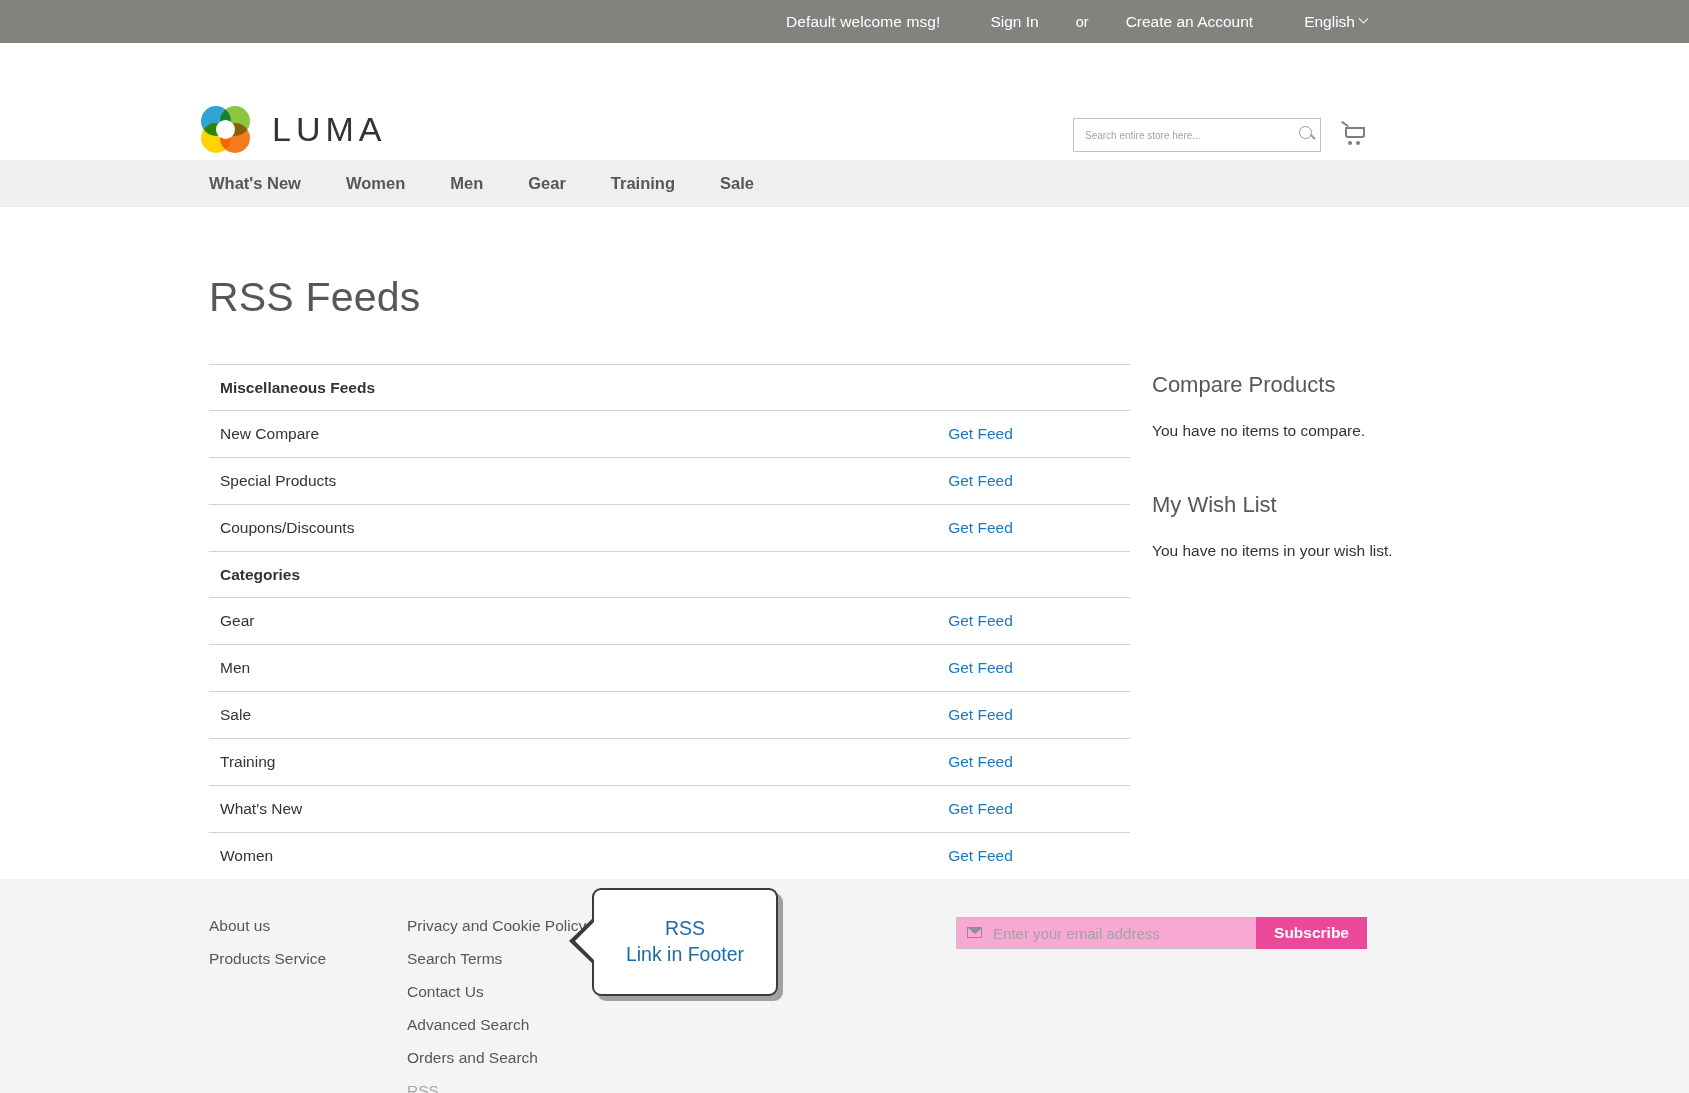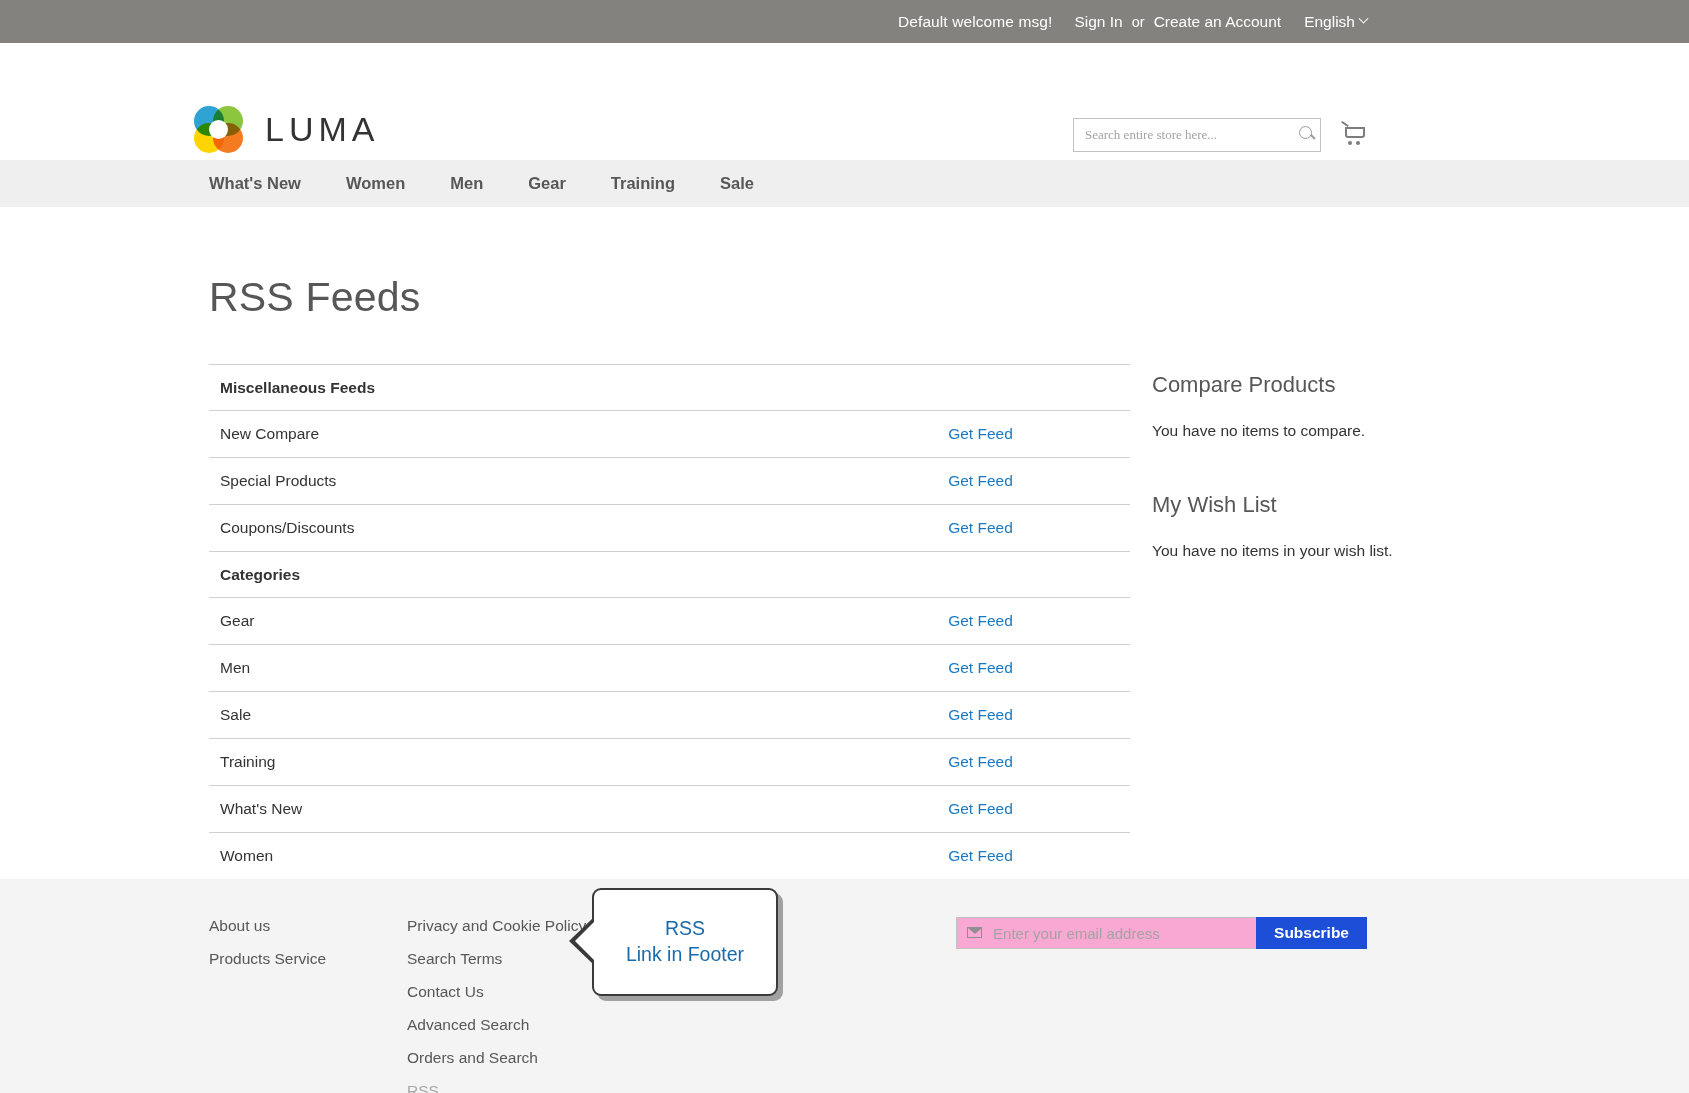--- a/index.html
+++ b/index.html
@@ -14,54 +14,55 @@
   
   .panel-top {
     height: 43px;
     background: #84827f;
     display: flex;
     align-items: center;
     justify-content: flex-end;
     padding-right: 322px;
     color: #ffffff;
     font-size: 15.5px;
+    gap: 28px;
   }
   .panel-top .welcome { margin-right: 22px; letter-spacing: .1px; }
   .panel-top a { color: #ffffff; text-decoration: none; }
   .panel-top .or { margin: 0 9px; font-size: 14.5px; }
   .lang-switch { margin-left: 23px; display: inline-flex; align-items: center; gap: 5px; cursor: pointer; }
   .chev { display: inline-block; width: 7px; height: 7px; border-right: 1.6px solid #fff; border-bottom: 1.6px solid #fff; transform: rotate(45deg) translate(-2px,-2px); }
 
   
   .header {
     height: 117px;
     background: #ffffff;
     position: relative;
   }
   .logo {
-    position: absolute; left: 194px; top: 63px;
+    position: absolute; left: 201px; top: 63px;
     display: flex; align-items: center; gap: 22px;
   }
   .logo-mark { width: 49px; height: 47px; position: relative; }
   .logo-mark i { position: absolute; width: 30px; height: 30px; border-radius: 50%; mix-blend-mode: multiply; display:block; }
   .lm-blue   { background: #2ea3d4; left: 0;    top: 0;    }
   .lm-green  { background: #8cc63e; left: 19px; top: 0;    }
   .lm-orange { background: #f47b20; left: 19px; top: 17px; }
   .lm-yellow { background: #ffd400; left: 0;    top: 17px; }
   .lm-hole   { position:absolute; width: 19px; height: 19px; border-radius:50%; background:#fff; left: 15px; top: 14px; z-index: 5; }
   .logo-text { font-size: 34px; letter-spacing: 5px; color: #333333; font-weight: 400; }
 
   .search-wrap { position: absolute; right: 322px; top: 75px; display: flex; align-items: center; gap: 20px; }
   .search-box { position: relative; width: 248px; }
   .search-box input {
     width: 100%; height: 34px;
     border: 1px solid #c2c2c2; background: #fff;
     padding: 0 32px 0 11px;
-    font-size: 13px; color: #575757;
-    font-family: Liberation Serif, serif;
+    font-size: 10px; color: #575757;
+    font-family: Liberation Sans, sans-serif;
     outline: none;
   }
   .search-box input::placeholder { color: #a3a3a3; }
   .mag { position: absolute; right: 9px; top: 8px; width: 13px; height: 13px; border: 1.6px solid #9a9a9a; border-radius: 50%; }
   .mag::after { content:""; position:absolute; width: 6px; height: 1.6px; background: #9a9a9a; transform: rotate(45deg); right: -5px; bottom: 0px; }
   .cart-ico { width: 26px; height: 24px; position: relative; cursor: pointer; }
   .cart-ico .body { position:absolute; left:4px; top:4px; width:20px; height:11px; border:2px solid #7d7d7d; border-radius: 0 0 3px 3px; }
   .cart-ico .handle { position:absolute; left:0px; top:0px; width:8px; height:2px; background:#7d7d7d; transform: rotate(35deg); }
   .cart-ico .w1, .cart-ico .w2 { position:absolute; width:4px; height:4px; border-radius:50%; background:#7d7d7d; top:18px; }
   .cart-ico .w1 { left: 7px; } .cart-ico .w2 { left: 15px; }
@@ -141,21 +142,21 @@
     width: 100%; height: 32px;
     border: 1px solid #c2c2c2; border-right: none;
     padding: 0 10px 0 36px; font-size: 15px; color: #575757;
     font-family: "Liberation Sans", sans-serif; outline: none; background: #f9a8d4;
   }
   .nl-input-wrap input::placeholder { color: #a3a3a3; }
   .env { position: absolute; left: 11px; top: 10px; width: 15px; height: 11px; border: 1.5px solid #8f8f8f; }
   .env::after { content:""; position:absolute; left: 0px; top: 0px; width: 0; height: 0;
                 border-left: 7.5px solid transparent; border-right: 7.5px solid transparent; border-top: 6px solid #8f8f8f; }
   .subscribe-btn {
-    background: #1d4ed8; color: #fff; border: none;
+    background: #ec4899; color: #fff; border: none;
     font-size: 15.5px; font-weight: bold; padding: 0 18px; height: 32px;
     font-family: "Liberation Sans", sans-serif; cursor: pointer;
   }
 
   
   .callout {
     position: absolute;
     left: 592px; top: 888px;
     width: 186px; height: 108px;
     background: #ffffff;

